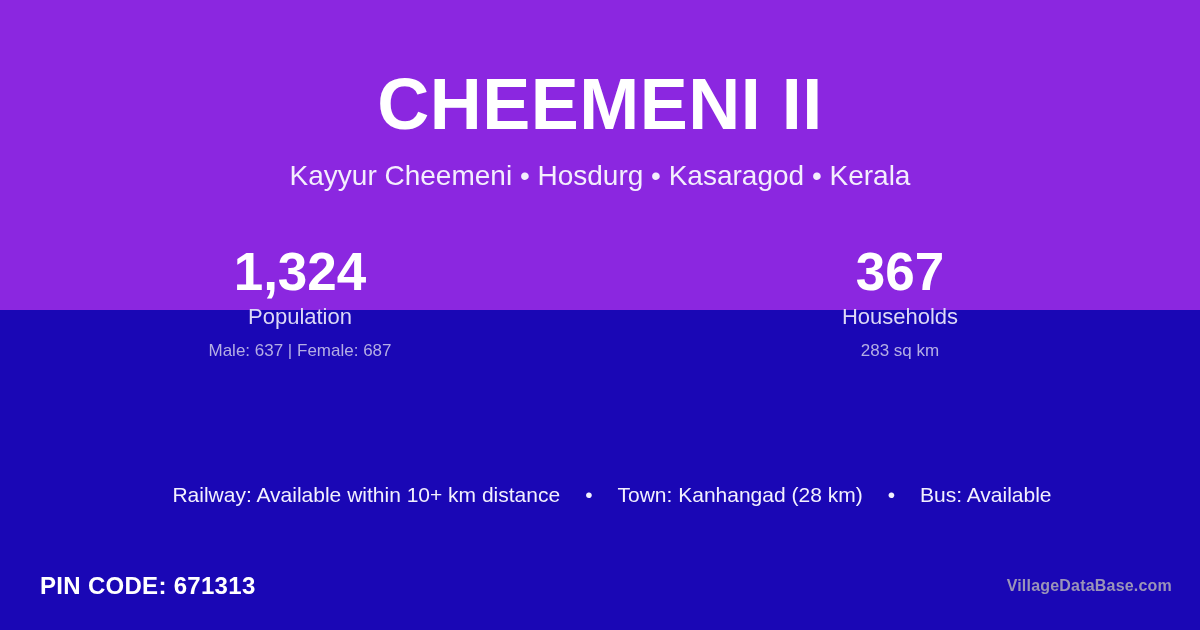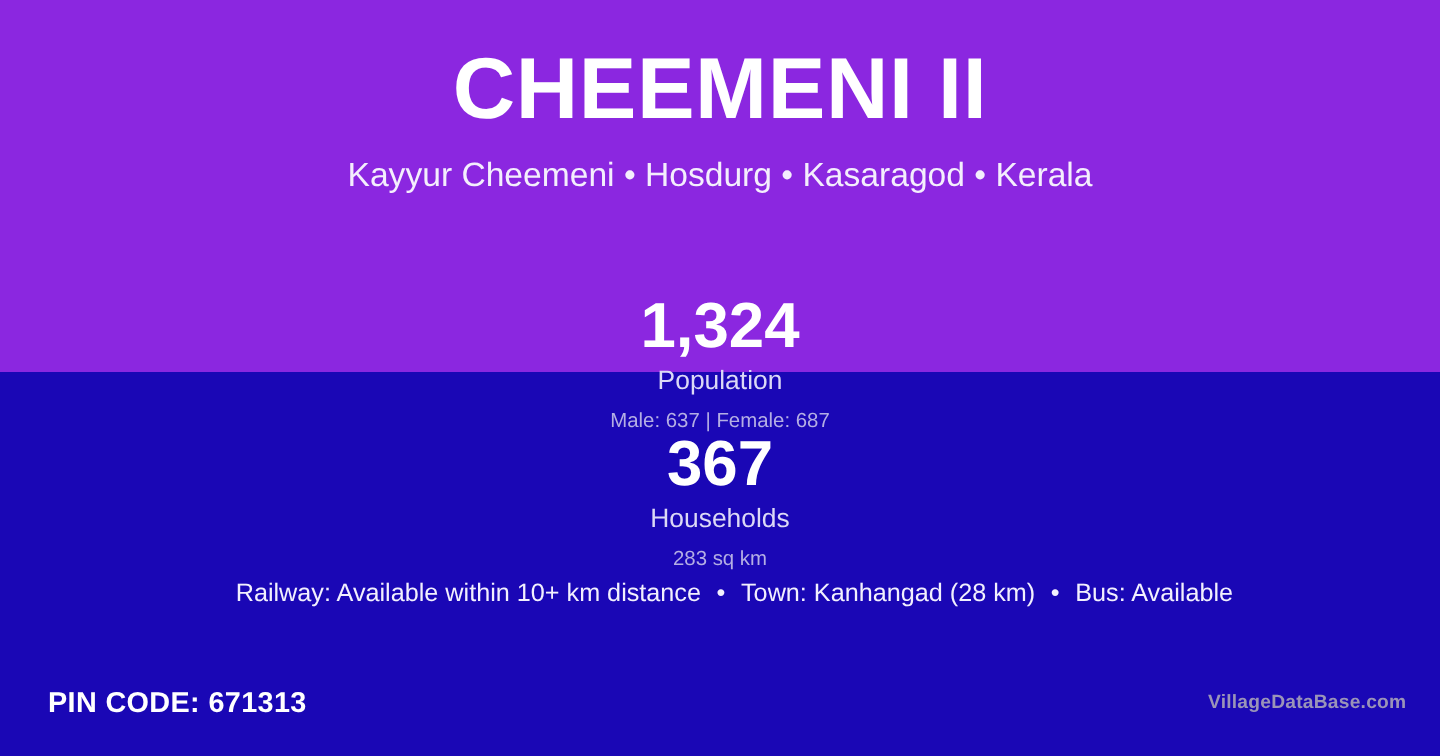--- a/index.html
+++ b/index.html
@@ -38,21 +38,21 @@
   
   .header {
     position:absolute;
     left:0; top:0;
     width:1200px;
     height:232px;
     display:flex;
     flex-direction:column;
     align-items:center;
     justify-content:flex-start;
-    padding-top:38px;
+    padding-top:68px;
   }
 
   .village-title {
     font-size:72px;
     font-weight:bold;
     color:#FFFFFF;
     letter-spacing:0.5px;
     line-height:1;
     text-align:center;
     white-space:nowrap;
@@ -67,21 +67,21 @@
     text-align:center;
     white-space:nowrap;
   }
 
   
   .stats-row {
     position:absolute;
     left:0; top:244px;
     width:1200px;
     display:flex;
-    flex-direction:column;
+    flex-direction:row;
   }
 
   .stat-col {
     flex:1 1 0;
     display:flex;
     flex-direction:column;
     align-items:center;
   }
 
   .stat-value {
@@ -112,21 +112,21 @@
 
   
   .infra-row {
     position:absolute;
     left:0; top:484px;
     width:1200px;
     display:flex;
     flex-direction:row;
     align-items:center;
     justify-content:center;
-    gap:0;
+    gap:12px;
     font-size:21px;
     color:#F2F0FE;
     line-height:1;
     white-space:nowrap;
     padding-left:24px;
   }
 
   .infra-item { white-space:nowrap; }
 
   .infra-sep {

